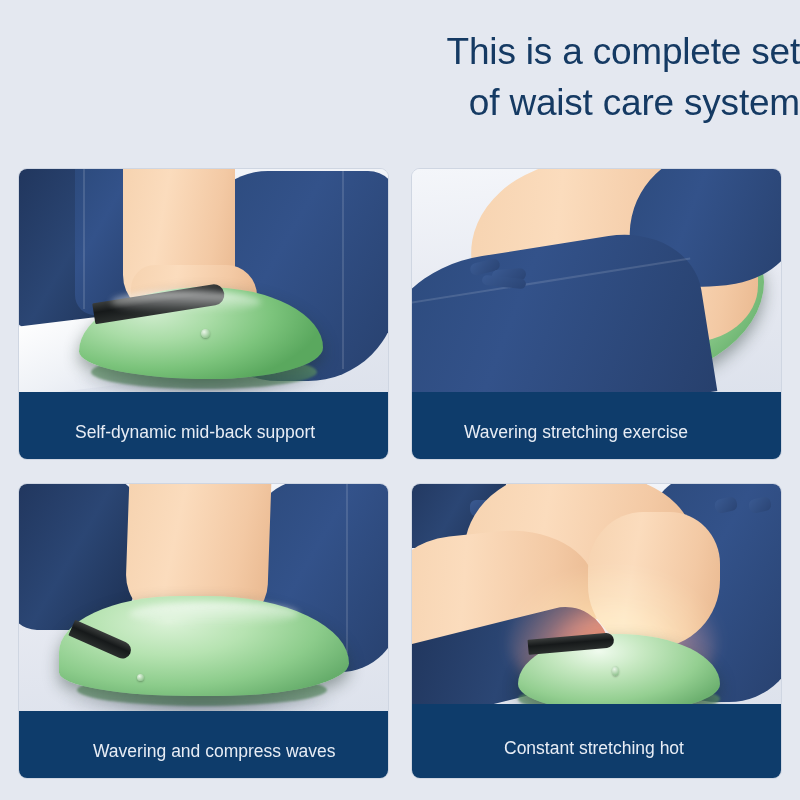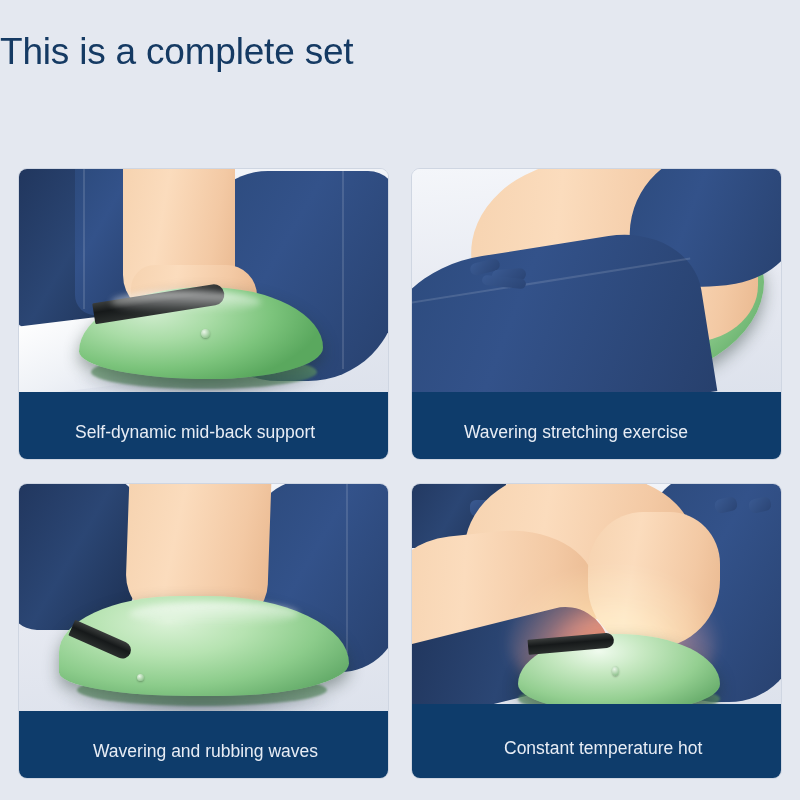--- a/index.html
+++ b/index.html
@@ -14,21 +14,21 @@
   body {
     background: #e4e8f0;
     font-family: "Liberation Sans", "DejaVu Sans", sans-serif;
     position: relative;
   }
 
   
   .headline {
     width: 100%;
     padding-top: 26px;
-    text-align: left;
+    text-align: right;
     color: #153a63;
     font-size: 37px;
     line-height: 1.38;
     font-weight: 400;
     letter-spacing: -0.2px;
   }
   .headline .line { display: block; }
 
   
   .grid {
@@ -167,20 +167,21 @@
     position: absolute;
     background: linear-gradient(140deg, #3a5a92, #2a4474);
     border-radius: 6px;
   }
 </style>
 </head>
 <body>
 
 <div class="headline">
   <span class="line">This is a complete set</span>
+  <span class="line">of waist care system</span>
 </div>
 
 <div class="grid">
 
   <div class="card">
     <div class="photo">
       <div class="bg-sheet"></div>
 
       <div class="cloth" style="right:-10px; top:2px; width:200px; height:210px; border-radius:70px 30px 90px 80px;"></div>
 
@@ -266,21 +267,21 @@
 
       <div class="device" style="left:40px; top:112px; width:290px; height:100px;
                   border-radius:46% 54% 50% 50% / 62% 74% 36% 26%;
                   background:radial-gradient(ellipse 72% 88% at 38% 26%, #dbf2d7 0%, #b6e3b1 38%, #8ccc8b 72%, #66ad6b 100%);"></div>
       <div class="device-slot" style="left:50px; top:148px; width:64px; height:17px; transform:rotate(24deg);
                   border-radius:3px 22px 22px 3px;"></div>
       <div class="gloss" style="left:110px; top:118px; width:170px; height:24px;"></div>
       <div class="device-btn" style="left:118px; top:190px; width:7px; height:7px;"></div>
     </div>
     <div class="caption c3">
-      <span>Wavering and rubbing waves</span>
+      <span>Wavering and compress waves</span>
     </div>
   </div>
 
   <div class="card">
     <div class="photo">
       <div class="bg-sheet"></div>
 
       <div class="cloth" style="right:-18px; top:-12px; width:152px; height:230px;
                   border-radius:60px 26px 70px 70px;"></div>
 
@@ -307,17 +308,17 @@
       <div class="device-rim" style="left:106px; top:200px; width:202px; height:30px;"></div>
 
       <div class="device" style="left:106px; top:150px; width:202px; height:78px;
                   border-radius:50% 50% 48% 48% / 64% 64% 36% 36%;
                   background:radial-gradient(ellipse 70% 88% at 40% 22%, #f0fbee 0%, #c6e8c1 32%, #94cf91 72%, #6cb06f 100%);"></div>
       <div class="device-slot" style="left:116px; top:152px; width:86px; height:15px; transform:rotate(-5deg);
                   border-radius:3px 22px 22px 3px;"></div>
       <div class="device-btn" style="left:200px; top:182px; width:7px; height:10px;"></div>
     </div>
     <div class="caption two-line">
-      <span>Constant temperature hot</span>
+      <span>Constant stretching hot</span>
     </div>
   </div>
 
 </div>
 
 </body></html>

